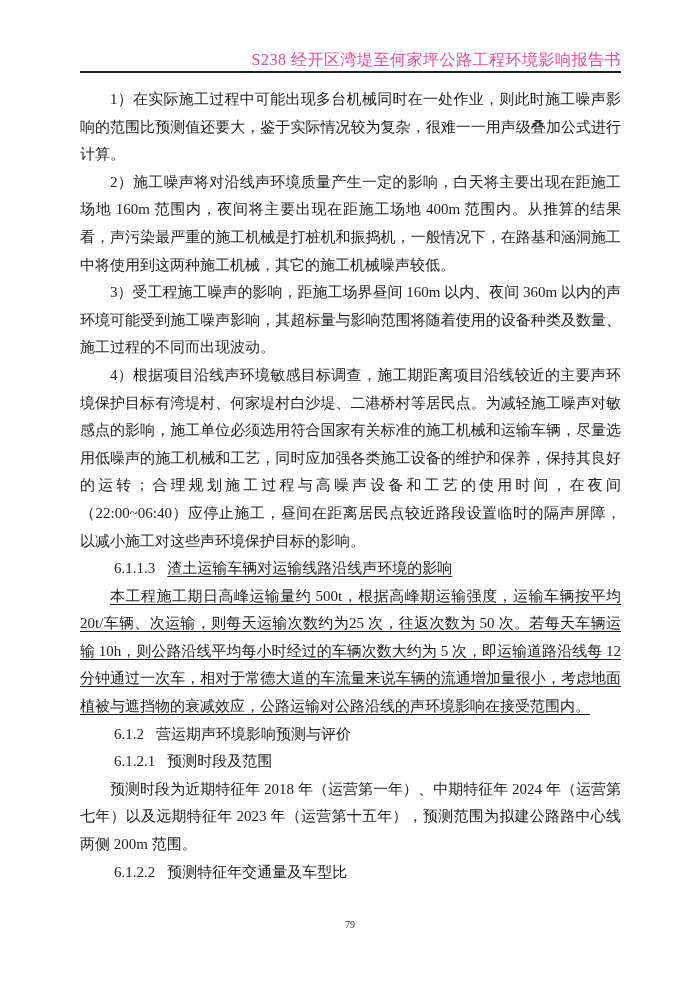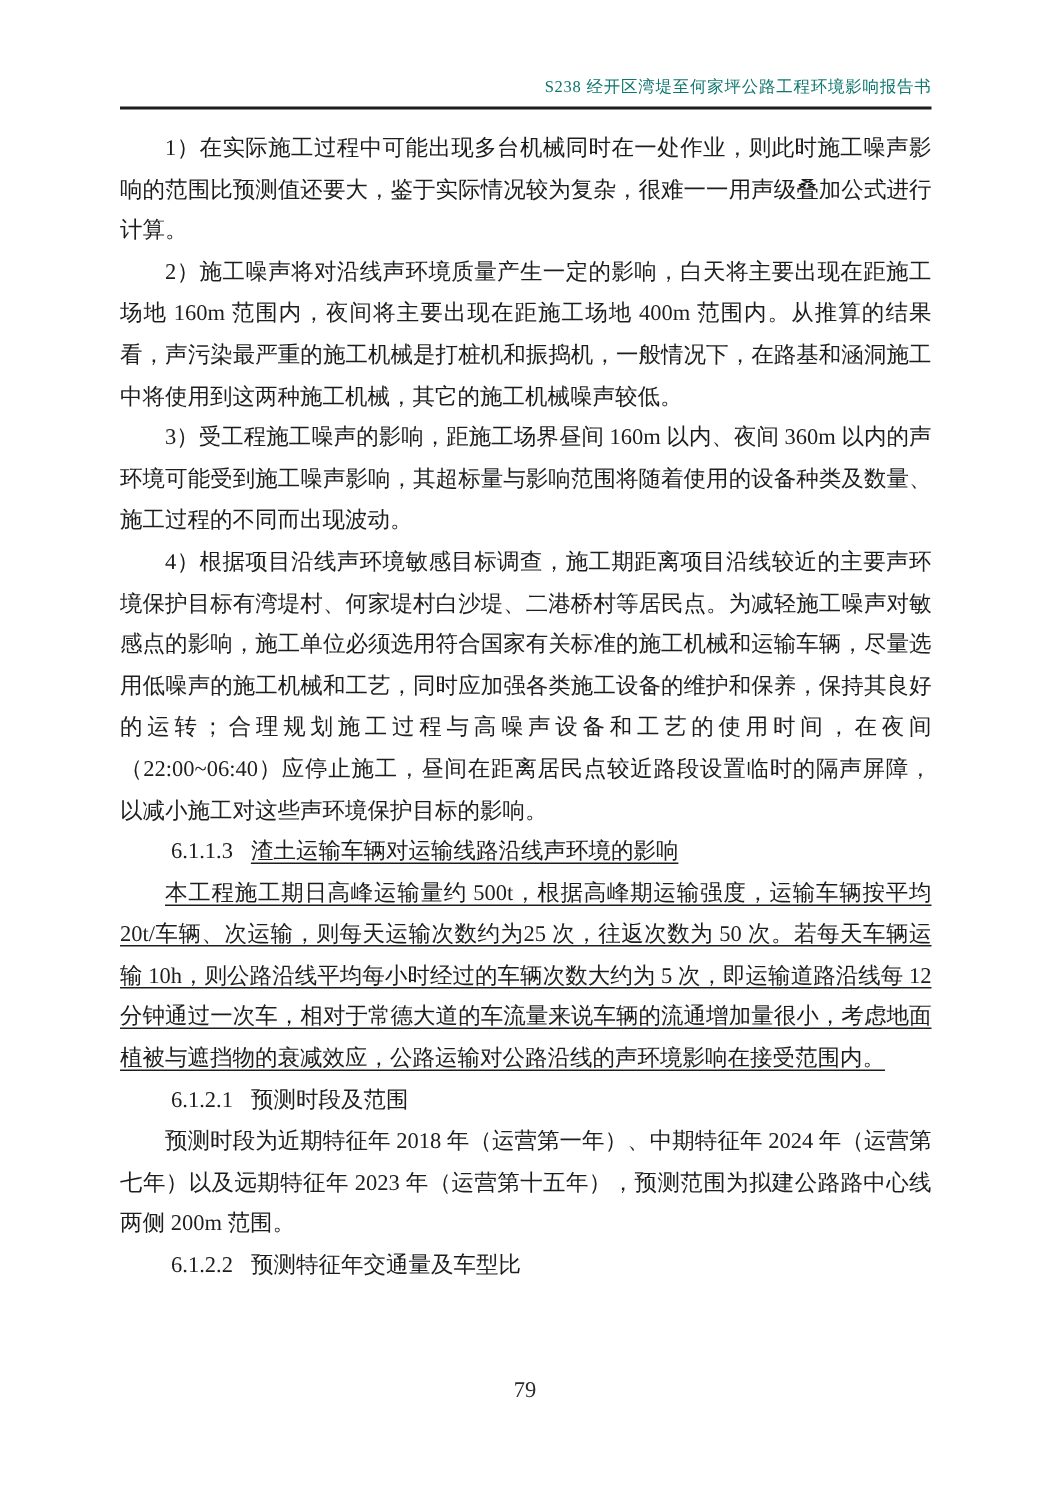--- a/index.html
+++ b/index.html
@@ -24,24 +24,24 @@
     position: absolute;
     left: 80px;
     right: 79px;
     top: 0;
     height: 74px;
   }
   .header-title {
     position: absolute;
     right: 0;
     top: 50px;
-    font-size: 11px;
+    font-size: 16px;
     letter-spacing: 0.5px;
     white-space: nowrap;
-    color: #0f766e;
+    color: #ec4899;
     margin-left: 46px;
   }
   .header-rule {
     position: absolute;
     left: 0;
     right: 0;
     top: 71px;
     height: 2px;
     background: #1d1d1d;
   }
@@ -61,21 +61,21 @@
   .underlined {
     text-decoration: underline;
     text-underline-offset: 3px;
   }
   .page-footer {
     position: absolute;
     left: 0;
     right: 0;
     top: 919px;
     text-align: center;
-    font-size: 15px;
+    font-size: 10px;
     color: #2a2a2a;
   }
 </style>
 </head>
 <body>
 
 <div class="page">
 
   <header class="page-header">
     <div class="header-title">S238 经开区湾堤至何家坪公路工程环境影响报告书</div>
@@ -92,20 +92,24 @@
 
     <p class="para">4）根据项目沿线声环境敏感目标调查，施工期距离项目沿线较近的主要声环境保护目标有湾堤村、何家堤村白沙堤、二港桥村等居民点。为减轻施工噪声对敏感点的影响，施工单位必须选用符合国家有关标准的施工机械和运输车辆，尽量选用低噪声的施工机械和工艺，同时应加强各类施工设备的维护和保养，保持其良好的运转；合理规划施工过程与高噪声设备和工艺的使用时间，在夜间（22:00~06:40）应停止施工，昼间在距离居民点较近路段设置临时的隔声屏障，以减小施工对这些声环境保护目标的影响。</p>
 
     <p class="heading">
       <span class="h-num">6.1.1.3</span>
       <span class="h-title underlined">渣土运输车辆对运输线路沿线声环境的影响</span>
     </p>
 
     <p class="para underlined">本工程施工期日高峰运输量约 500t，根据高峰期运输强度，运输车辆按平均 20t/车辆、次运输，则每天运输次数约为25 次，往返次数为 50 次。若每天车辆运输 10h，则公路沿线平均每小时经过的车辆次数大约为 5 次，即运输道路沿线每 12 分钟通过一次车，相对于常德大道的车流量来说车辆的流通增加量很小，考虑地面植被与遮挡物的衰减效应，公路运输对公路沿线的声环境影响在接受范围内。</p>
 
+    <p class="heading">
+      <span class="h-num">6.1.2</span>
+      <span class="h-title">营运期声环境影响预测与评价</span>
+    </p>
 
     <p class="heading">
       <span class="h-num">6.1.2.1</span>
       <span class="h-title">预测时段及范围</span>
     </p>
 
     <p class="para">预测时段为近期特征年 2018 年（运营第一年）、中期特征年 2024 年（运营第七年）以及远期特征年 2023 年（运营第十五年），预测范围为拟建公路路中心线两侧 200m 范围。</p>
 
     <p class="heading">
       <span class="h-num">6.1.2.2</span>

